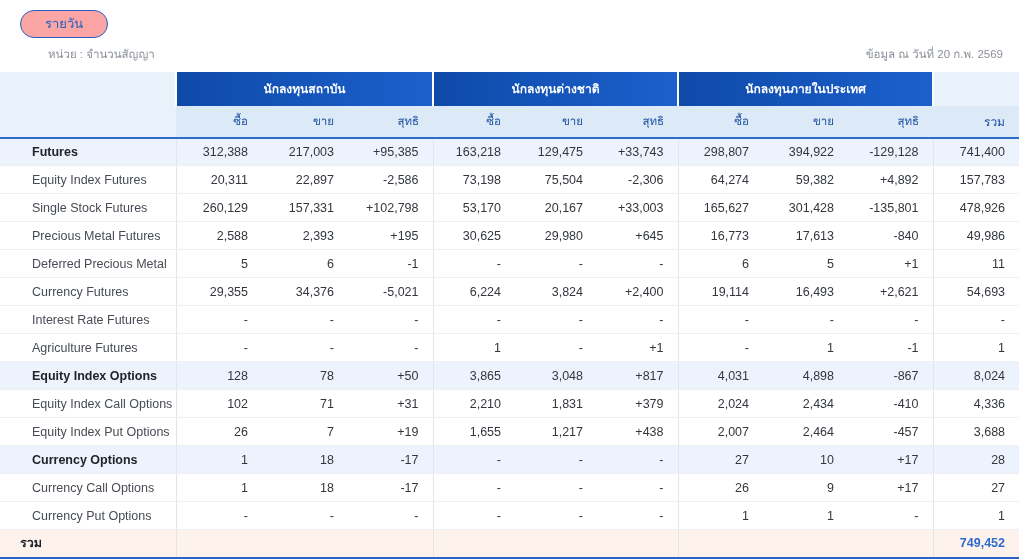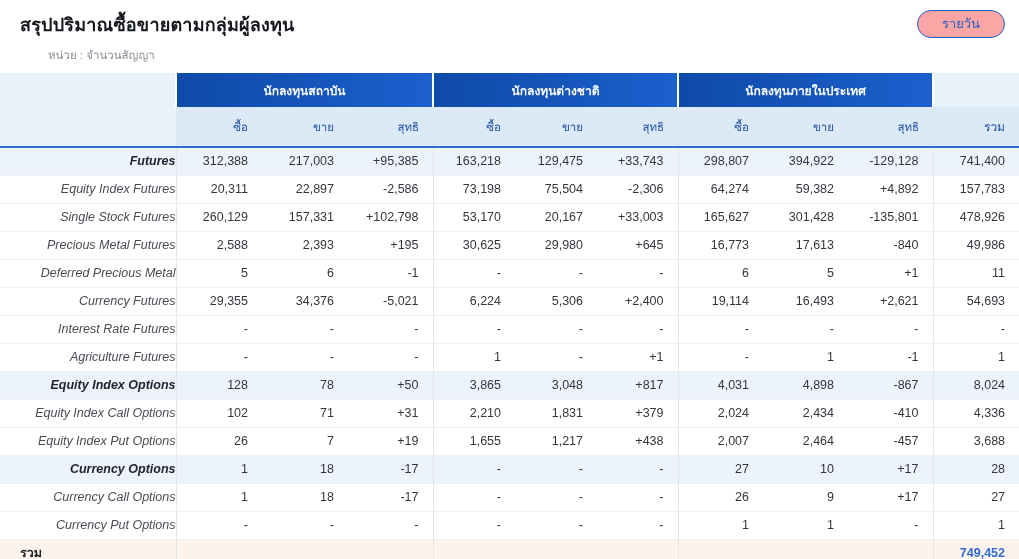--- a/index.html
+++ b/index.html
@@ -14,56 +14,56 @@
     border-radius: 16px; font-size: 13px; padding: 5px 24px; cursor: pointer;
     font-family: Liberation Serif, serif; line-height: 1.2;
   }
   .subbar { display: flex; justify-content: space-between; padding: 7px 16px 0 20px; font-size: 11.5px; color: #8b909a; margin-left: 28px; }
 
   table { width: 1019px; border-collapse: collapse; table-layout: fixed; margin-top: 9px; }
   th, td { padding: 0; font-weight: normal; }
 
   thead th.corner, thead th.total-spacer, thead th.total-head { background: #e9f1fb; }
   thead tr.group-row th { height: 34px; }
-  thead tr.sub-row th { height: 40px; }
+  thead tr.sub-row th { height: 32px; }
   thead th.group {
     background: linear-gradient(90deg, #0e4aa8 0%, #1c60cd 100%);
     color: #ffffff; font-size: 12px; font-weight: bold; text-align: center;
     border-left: 2px solid #ffffff;
   }
   thead th.total-spacer { border-left: 2px solid #ffffff; }
   thead tr.sub-row th { background: #dce9f7; color: #1c4f9f; font-size: 11.5px; }
   thead tr.sub-row th.sub { text-align: right; padding-right: 14px; }
   thead tr.sub-row th.total-head { text-align: right; padding-right: 14px; font-size: 12px; }
   thead { border-bottom: 2px solid #2f6cc9; }
 
   tbody td, tfoot td { height: 28px; font-size: 12.5px; border-bottom: 1px solid #edeff3; }
-  tbody td.label { text-align: right; padding-left: 2px; color: #474c54; font-style: italic; }
+  tbody td.label { text-align: left; padding-left: 32px; color: #474c54; }
   tbody td.num, tfoot td.num { text-align: right; padding-right: 14px; color: #33373d; }
   tbody tr.section { background: #edf3fc; }
   tbody tr.section td.label { font-weight: bold; color: #20242b; }
   td.sep { border-left: 1px solid #e2e5ea; }
   td.pos { color: #1fa36c; }
   td.neg { color: #e25f6b; }
   td.dash { color: #9aa0a6; }
 
   tfoot tr { background: #fdf3ec; border-bottom: 2px solid #2a63c0; }
   tfoot td.label { text-align: left; padding-left: 20px; font-weight: bold; color: #20242b; }
   tfoot td.total { font-weight: bold; color: #2f6bce; }
 </style>
 </head>
 <body>
 
 <div class="page">
   <div class="topbar">
-    <div class="page-title">สรุปปริมาณซื้อขายตามกลุ่มผู้ลงทุน</div>
     <button class="pill-btn">รายวัน</button>
   </div>
   <div class="subbar">
     <span>หน่วย : จำนวนสัญญา</span>
+    <span>ข้อมูล ณ วันที่ 20 ก.พ. 2569</span>
   </div>
 
   <table>
     <colgroup>
       <col style="width:176px">
       <col style="width:86px">
         <col style="width:86px">
         <col style="width:85px">
       <col style="width:82px">
         <col style="width:82px">
@@ -159,21 +159,21 @@
           <td class="num">5</td>
           <td class="num pos">+1</td>
           <td class="num  sep">11</td>
         </tr>
         <tr>
           <td class="label">Currency Futures</td>
           <td class="num  sep">29,355</td>
           <td class="num">34,376</td>
           <td class="num neg">-5,021</td>
           <td class="num  sep">6,224</td>
-          <td class="num">5,306</td>
+          <td class="num">3,824</td>
           <td class="num pos">+2,400</td>
           <td class="num  sep">19,114</td>
           <td class="num">16,493</td>
           <td class="num pos">+2,621</td>
           <td class="num  sep">54,693</td>
         </tr>
         <tr>
           <td class="label">Interest Rate Futures</td>
           <td class="num dash sep">-</td>
           <td class="num dash">-</td>

